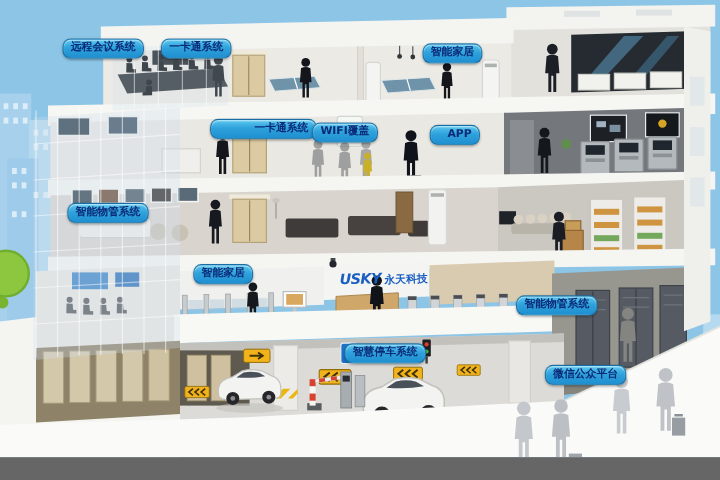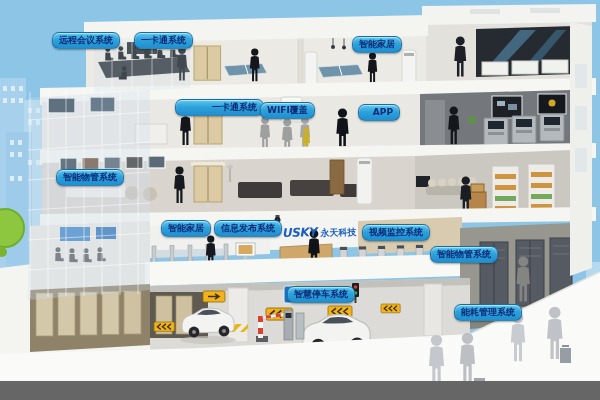--- a/index.html
+++ b/index.html
@@ -417,24 +417,22 @@
 </svg>
 
 <div class="lbl lbl-remote">远程会议系统</div>
 <div class="lbl lbl-meeting">一卡通系统</div>
 <div class="lbl lbl-smarthome">智能家居</div>
 <div class="lbl lbl-onecard">一卡通系统</div>
 <div class="lbl lbl-wifi">WIFI覆盖</div>
 <div class="lbl lbl-app">APP</div>
 <div class="lbl lbl-property">智能物管系统</div>
 <div class="lbl lbl-visitor">智能家居</div>
-<div class="lbl lbl-info">信息发布系统</div>
-<div class="lbl lbl-video">视频监控系统</div>
 <div class="lbl lbl-energy">智能物管系统</div>
 <div class="lbl lbl-parking">智慧停车系统</div>
-<div class="lbl lbl-wechat">能耗管理系统</div>
+<div class="lbl lbl-wechat">微信公众平台</div>
 
 <div class="brand">
   <span class="b1">USKY</span>
   <span class="b2">永天科技</span>
 </div>
 
 </div>
 
 </body></html>

